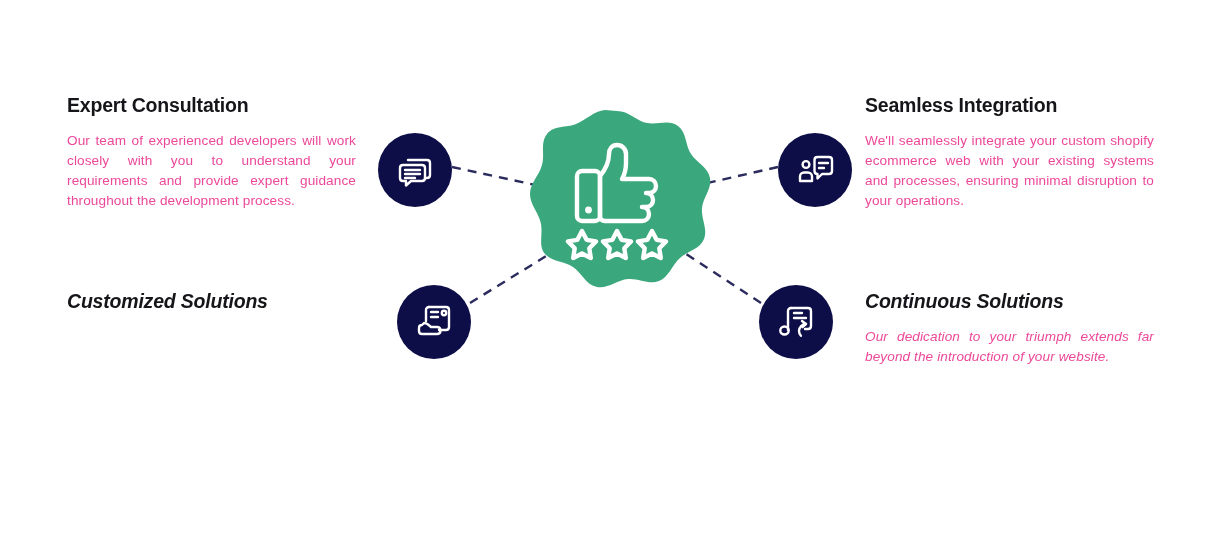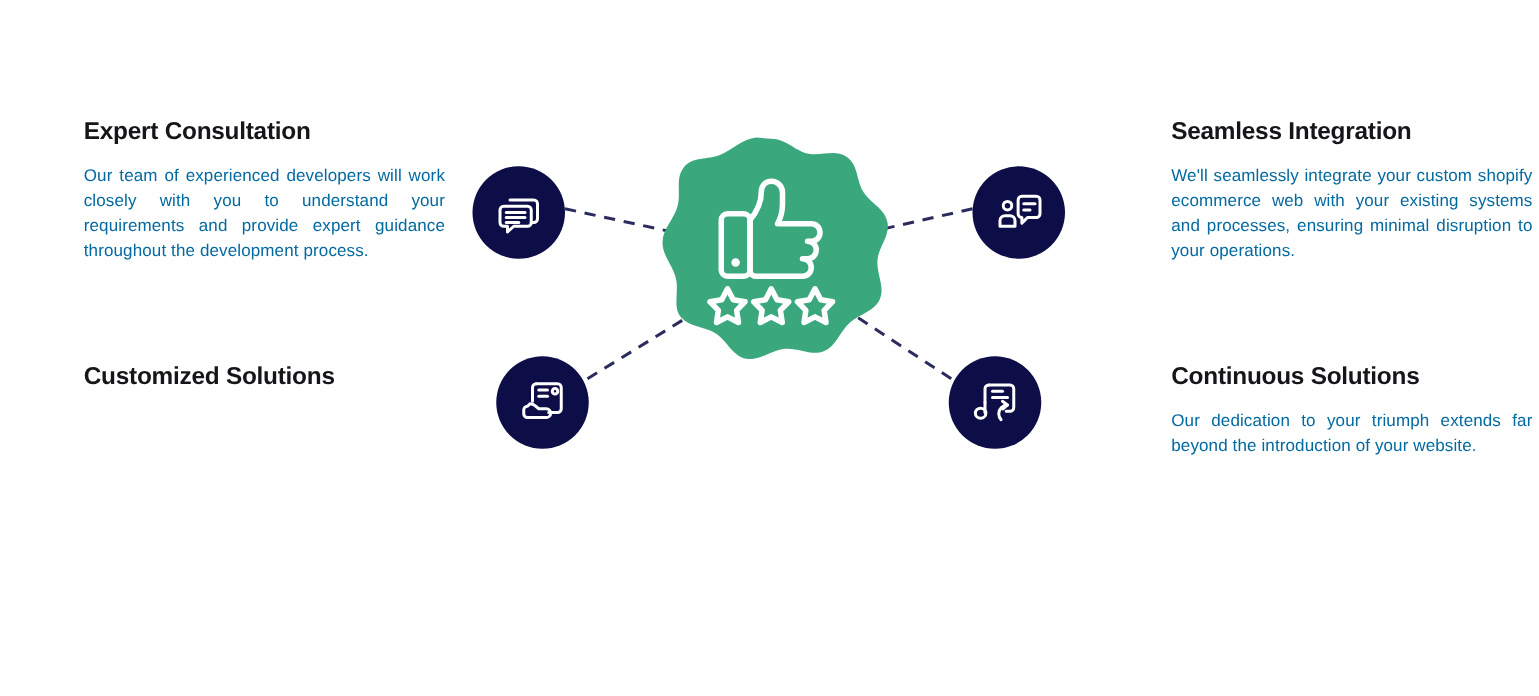--- a/index.html
+++ b/index.html
@@ -11,37 +11,37 @@
     position:relative;
   }
   #stage{position:absolute;inset:0;width:1231px;height:449px;}
 
   
   #connectors{position:absolute;left:0;top:0;width:1231px;height:557px;pointer-events:none;}
 
   
   .text-block{position:absolute;width:289px;}
   .tb-left{left:67px;}
-  .tb-right{left:937px;}
+  .tb-right{left:865px;}
   .tb-top{top:94px;}
-  .tb-bottom{top:290px;}
+  .tb-bottom{top:290px;font-style:italic;}
 
   .block-title{
     font-size:19.5px;
     font-weight:700;
     letter-spacing:-0.2px;
     color:#16161a;
     margin:0 0 14px 0;
     line-height:1.2;
     white-space:nowrap;
   }
   .block-body{
     font-size:13.6px;
     line-height:19.9px;
-    color:#0369a1;
+    color:#ec4899;
     margin:0;
     text-align:justify;
     text-justify:inter-word;
     letter-spacing:0.1px;
   }
 
   
   .icon-circle{
     position:absolute;
     width:74px;height:74px;

